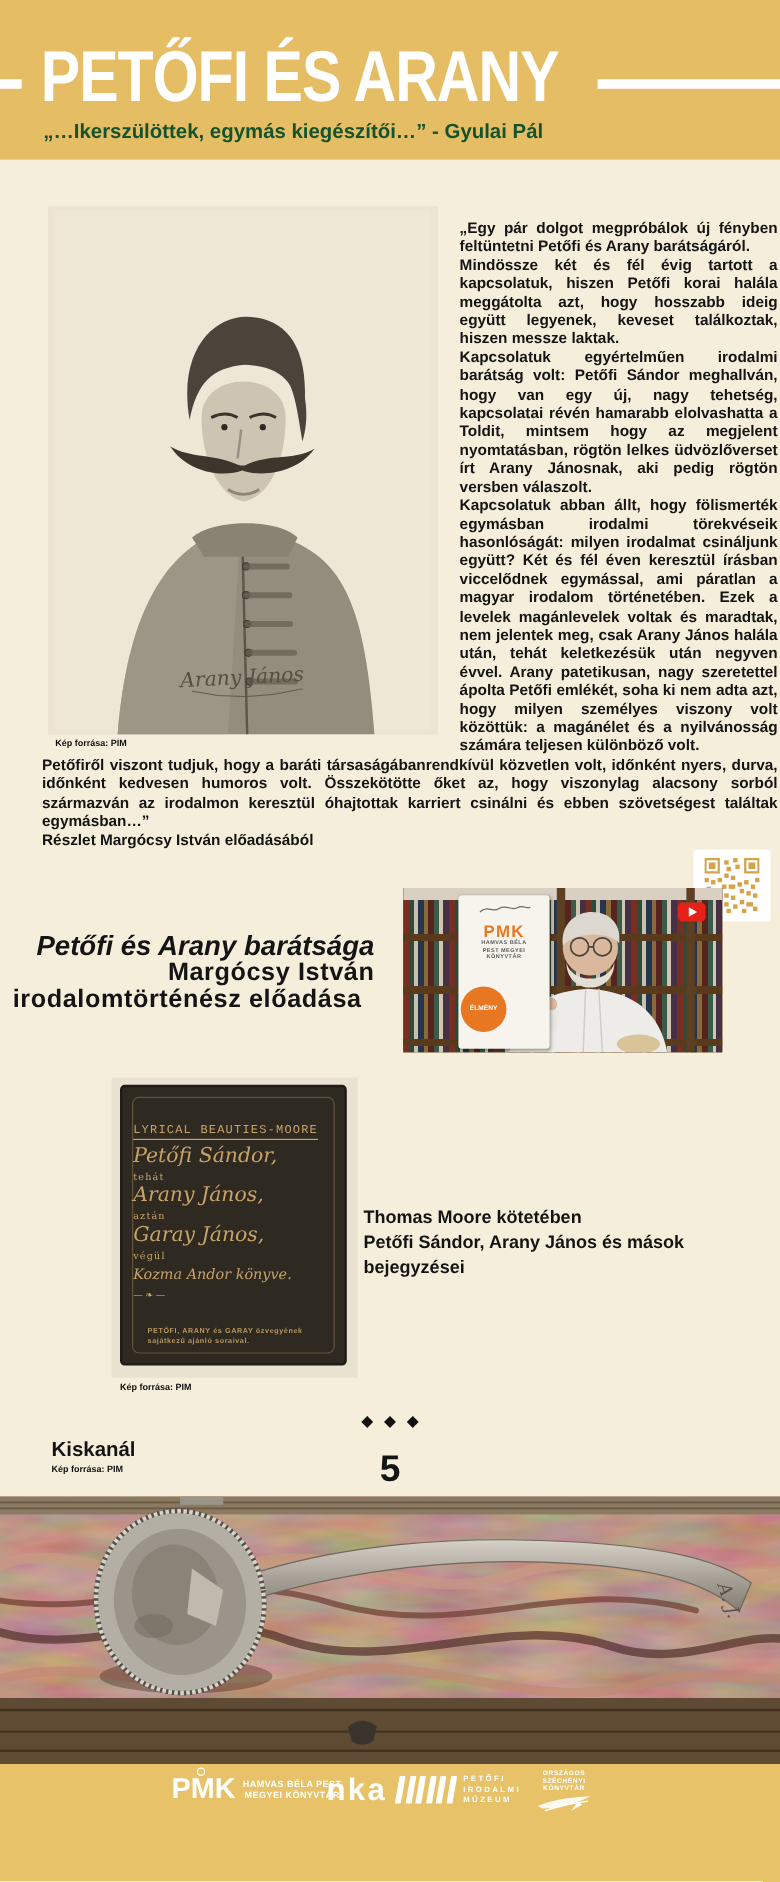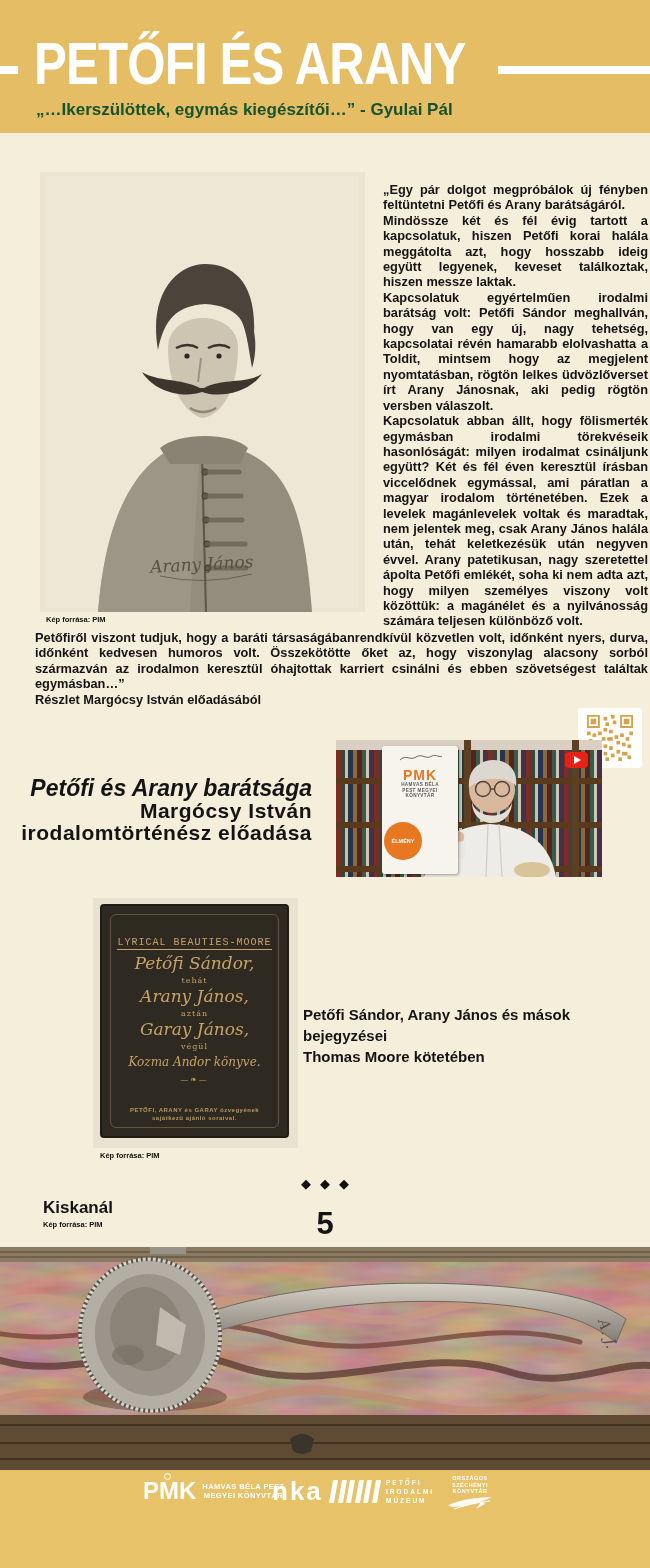--- a/index.html
+++ b/index.html
@@ -44,27 +44,27 @@
   .banner-badge{position:absolute;left:2px;top:76px;width:38px;height:38px;border-radius:50%;background:#e87722;
           color:#fff;font-size:5.5px;font-weight:bold;display:flex;align-items:center;justify-content:center;}
   .presenter{position:absolute;left:0;top:0;}
   .play-button{position:absolute;left:229px;top:12px;width:23px;height:16px;background:#e62117;border-radius:4px;
           display:flex;align-items:center;justify-content:center;}
   .play-tri{width:0;height:0;border-left:7px solid #fff;border-top:4.5px solid transparent;border-bottom:4.5px solid transparent;margin-left:2px;}
   
   .headline{position:absolute;left:0;top:776px;width:312px;text-align:right;}
   .headline-1{font-style:italic;font-weight:bold;font-size:23px;line-height:24px;}
   .headline-2{font-weight:bold;font-size:21px;line-height:22px;letter-spacing:.5px;}
-  .headline-3{font-weight:bold;font-size:21px;line-height:22px;letter-spacing:.5px;}
+  .headline-3{font-weight:bold;font-size:21px;line-height:22px;letter-spacing:.5px;text-align:center;}
   
   .book-photo{position:absolute;left:93px;top:898px;width:205px;height:250px;background:#e9e2d0;}
   .book{position:absolute;left:7px;top:6px;right:9px;bottom:10px;background:#2e2921;border:2px solid #1f1b15;
         border-radius:4px;}
   .book-inner{position:absolute;inset:8px;border:1px solid rgba(200,165,105,.35);border-radius:6px;
-        text-align:center;color:#c8a368;font-family:"DejaVu Serif",serif;}
+        color:#c8a368;font-family:"DejaVu Serif",serif;}
   .book-header{margin-top:22px;display:inline-block;font-size:10px;letter-spacing:1px;border-bottom:1px solid #c8a368;
         padding-bottom:1px;font-family:"Liberation Mono",monospace;}
   .book-name{font-size:17px;font-style:italic;line-height:19px;margin-top:4px;}
   .book-conn{font-size:8px;line-height:9px;margin-top:3px;letter-spacing:1px;}
   .book-last{font-size:12px;font-style:italic;margin-top:4px;}
   .book-orn{font-size:8px;margin-top:6px;letter-spacing:2px;}
   .book-footnote{font-size:6px;line-height:8px;margin:22px 12px 0 12px;letter-spacing:.5px;
         font-family:"Liberation Sans",sans-serif;font-weight:bold;color:#b9975e;}
   .book-credit{position:absolute;left:100px;top:1151px;}
   .book-caption{position:absolute;left:303px;top:1004px;width:340px;font-size:15px;font-weight:bold;line-height:21px;}
@@ -243,22 +243,22 @@
         <div class="book-conn">végül</div>
         <div class="book-last">Kozma Andor könyve.</div>
         <div class="book-orn">—❧—</div>
         <div class="book-footnote">PETŐFI, ARANY és GARAY özvegyének sajátkezű ajánló soraival.</div>
       </div>
     </div>
   </div>
   <div class="credit book-credit">Kép forrása: PIM</div>
 
   <div class="book-caption">
+    <div>Thomas Moore kötetében</div>
     <div>Petőfi Sándor, Arany János és mások bejegyzései</div>
-    <div>Thomas Moore kötetében</div>
   </div>
 
   <div class="diamonds">
     <span>◆</span>
     <span>◆</span>
     <span>◆</span>
   </div>
 
   <div class="spoon-block">
     <div class="spoon-title">Kiskanál</div>

